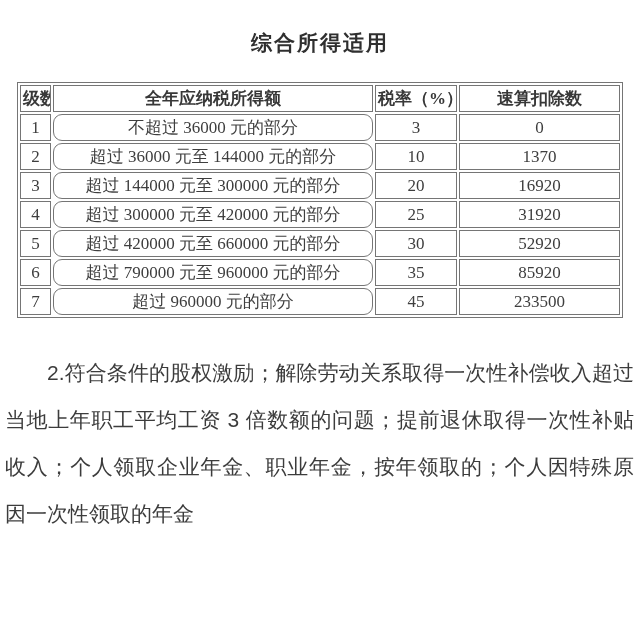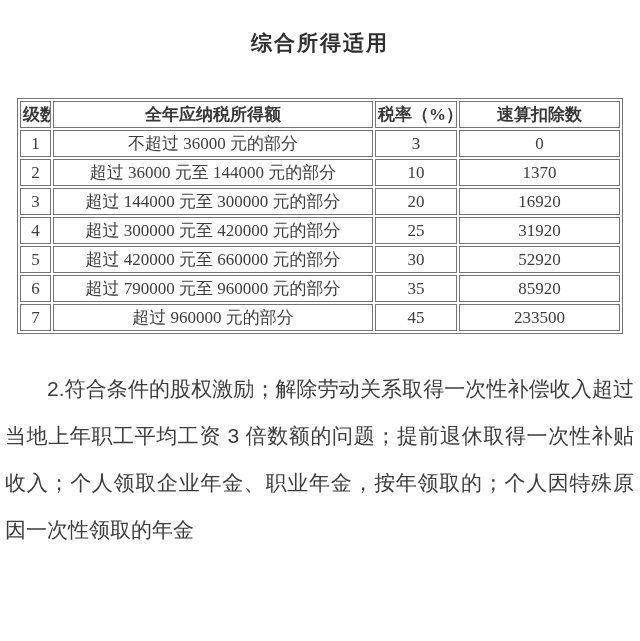--- a/index.html
+++ b/index.html
@@ -17,42 +17,42 @@
     margin: 0;
     padding-top: 29px;
     text-align: center;
     font-size: 21px;
     font-weight: bold;
     letter-spacing: 2px;
     color: #2f2f2f;
     font-family: "Liberation Serif", "DejaVu Serif", serif;
   }
   table.tax-table {
-    margin: 41px auto 0 auto;
+    margin: 25px auto 0 auto;
     width: 604px;
     table-layout: fixed;
     border-collapse: separate;
     border-spacing: 2px;
     border: 1px solid #757575;
     background: #ffffff;
   }
   table.tax-table td, table.tax-table th {
     border: 1px solid #757575;
     height: 21px;
     padding: 1px 2px;
     font-size: 17px;
     font-weight: normal;
     color: #3e3e3e;
     text-align: center;
     overflow: hidden;
     white-space: nowrap;
     font-family: "Liberation Serif", "DejaVu Serif", serif;
   }
   table.tax-table th { font-weight: bold; color: #383838; }
-  td.cell-income { text-align: left; padding-left: 5px; }
+  td.cell-income { text-align: left; padding-left: 5px; border-radius: 9px; }
   col.c-level   { width: 31px; }
   col.c-income  { width: 320px; }
   col.c-rate    { width: 82px; }
   col.c-deduct  { width: 161px; }
   .notes {
     margin: 31px 6px 0 5px;
     font-family: "Liberation Sans", "DejaVu Sans", sans-serif;
     font-size: 21px;
     line-height: 47px;
     color: #3c3c3c;

